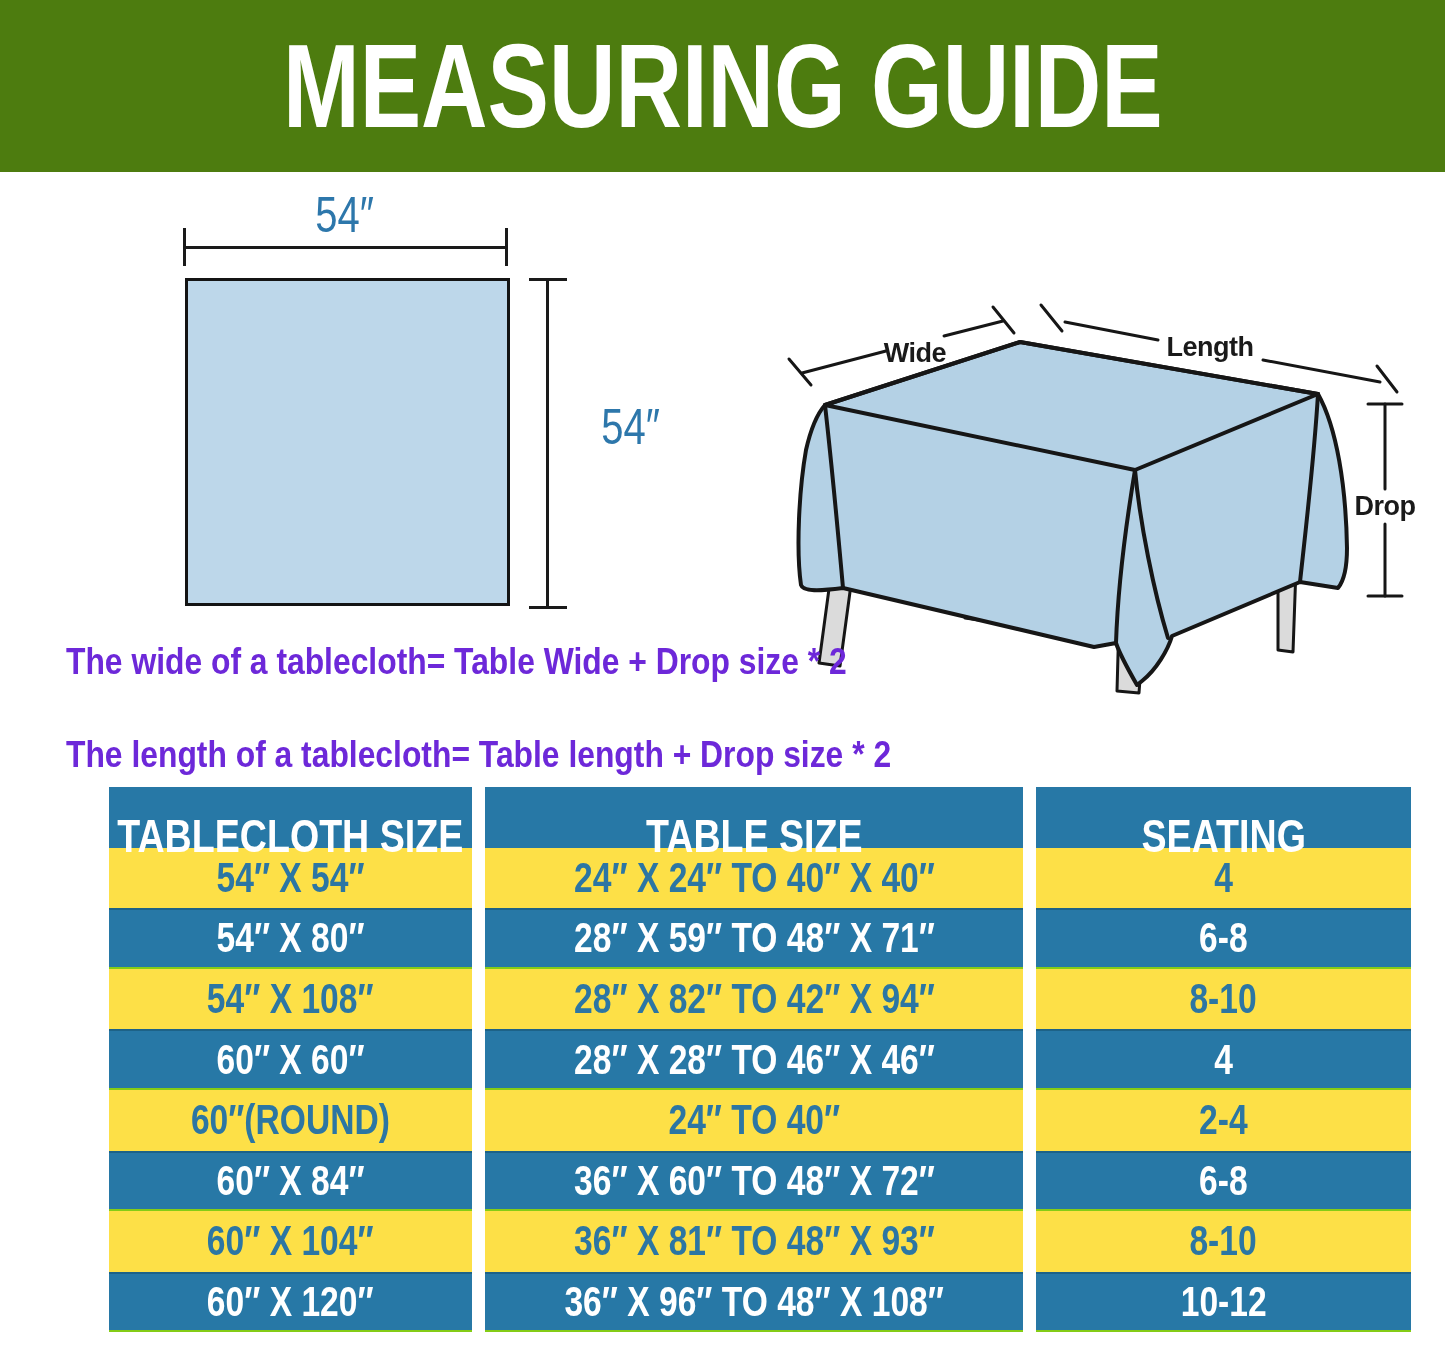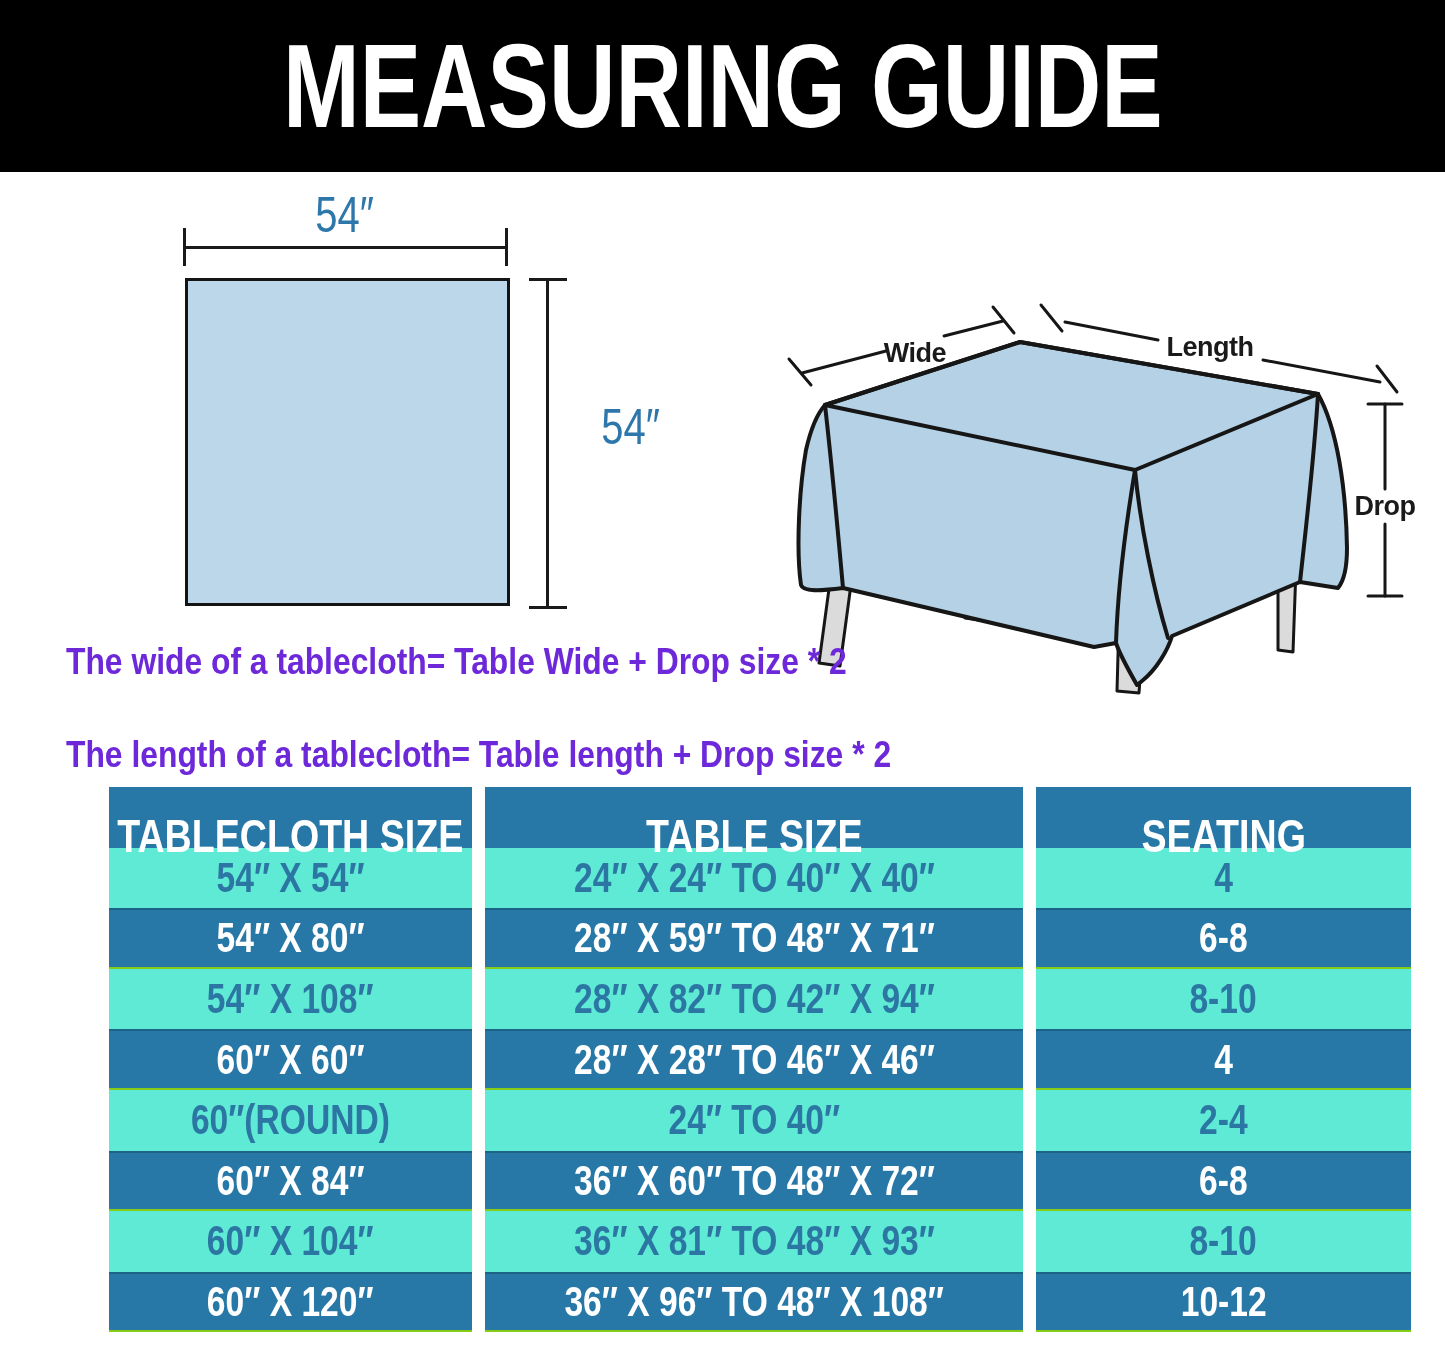--- a/index.html
+++ b/index.html
@@ -6,21 +6,21 @@
   body{
     width:1445px;height:1370px;position:relative;overflow:hidden;
     font-family:"Liberation Sans","DejaVu Sans",sans-serif;
   }
   .cnd{display:inline-block;transform:scaleX(0.8);transform-origin:center center;white-space:nowrap;}
   .cnd-l{display:inline-block;transform:scaleX(0.86);transform-origin:left center;white-space:nowrap;}
 
   
   .banner{
     position:absolute;left:0;top:0;width:1445px;height:172px;
-    background:#000000;display:flex;align-items:center;justify-content:center;
+    background:#4d7c0f;display:flex;align-items:center;justify-content:center;
   }
   .banner-title{
     color:#ffffff;font-weight:bold;font-size:118px;letter-spacing:0px;
     transform:scaleX(0.78);transform-origin:center center;white-space:nowrap;
   }
 
   
   .sq{
     position:absolute;left:185px;top:278px;width:325px;height:328px;
     background:#bdd7ea;border:3px solid #141414;box-sizing:border-box;
@@ -50,21 +50,21 @@
   }
   .hcell{
     height:97px;background:#2778a6;color:#ffffff;
     display:flex;align-items:center;justify-content:center;
     font-weight:bold;font-size:47px;
   }
   .cell{
     display:flex;align-items:center;justify-content:center;
     font-weight:bold;font-size:42px;box-sizing:border-box;
   }
-  .cell.light{background:#5eead4;color:#2c76a3;}
+  .cell.light{background:#fde047;color:#2c76a3;}
   .cell.dark{background:#2778a6;color:#ffffff;border-top:2px solid #1d6287;border-bottom:2px solid #84cc16;}
 </style>
 </head>
 <body>
 
 <div class="banner">
   <span class="banner-title">MEASURING GUIDE</span>
 </div>
 
 <div>

